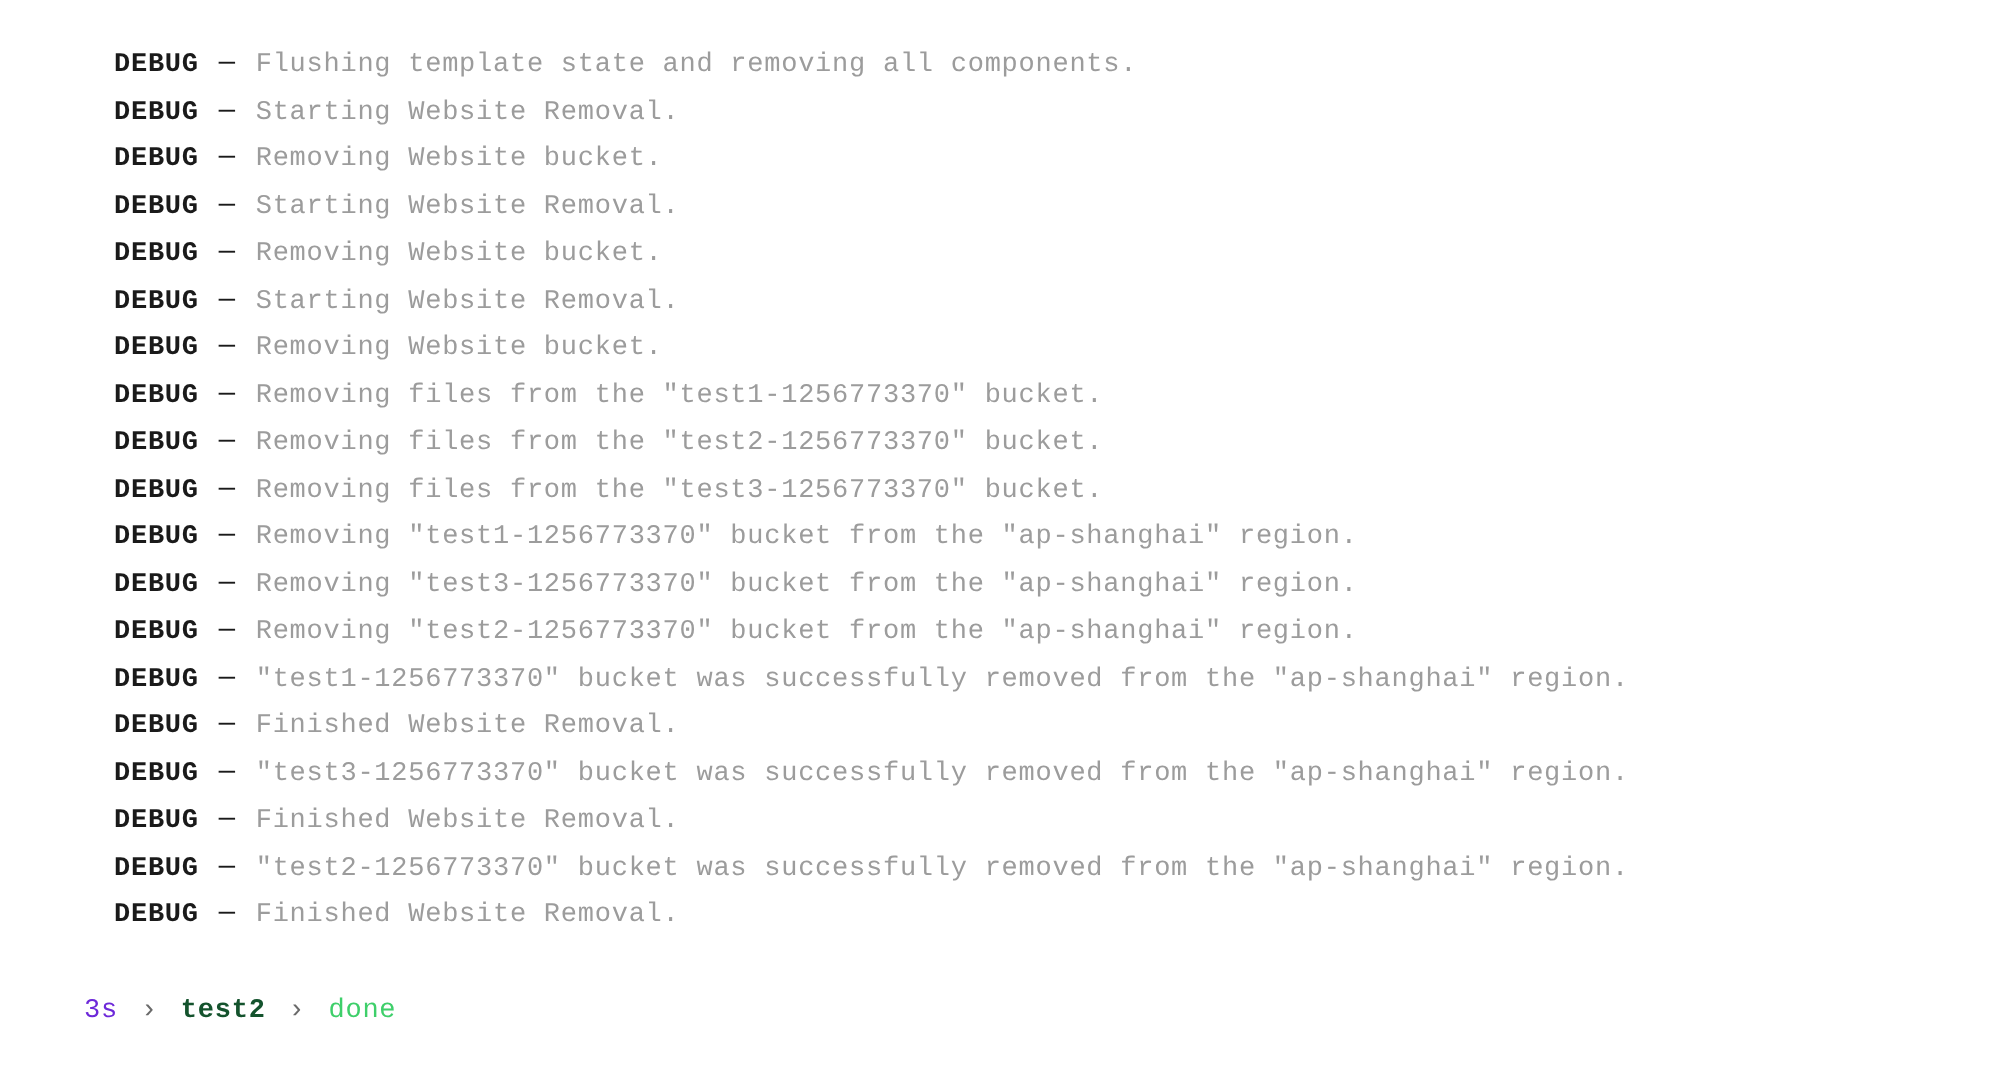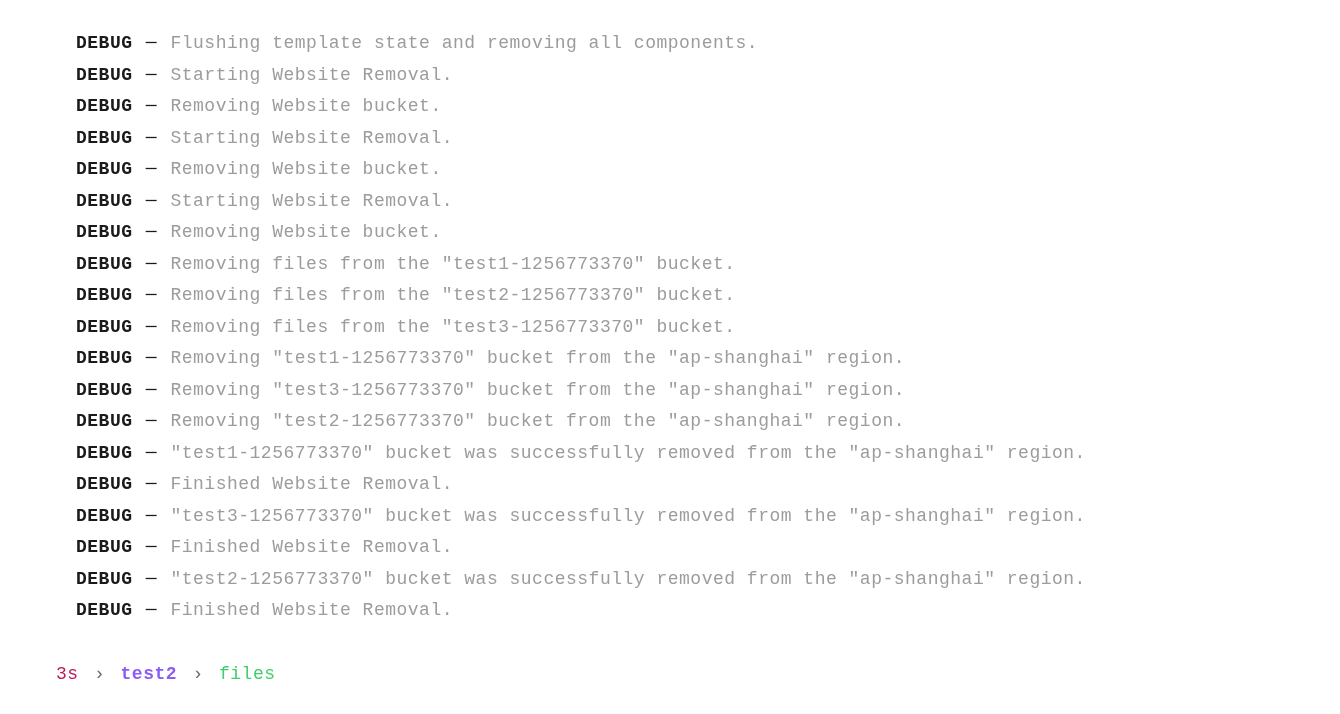--- a/index.html
+++ b/index.html
@@ -34,30 +34,30 @@
     }
     .msg {
       color: #9c9c9c;
       font-weight: 400;
     }
     .status-line {
       margin-top: 32px;
       font-weight: 400;
     }
     .status-time {
-      color: #be185d;
+      color: #6d28d9;
       font-weight: 500;
     }
     .status-arrow {
       color: #6a6a6a;
       margin: 0 4px;
       font-weight: 500;
     }
     .status-name {
-      color: #8b5cf6;
+      color: #14532d;
       font-weight: 700;
     }
     .status-done {
       color: #3ecf6a;
       font-weight: 500;
     }
   </style>
 </head>
 <body>
 
@@ -81,14 +81,14 @@
     <div class="log-line"><span class="level">DEBUG</span> <span class="sep">─</span> <span class="msg">Finished Website Removal.</span></div>
     <div class="log-line"><span class="level">DEBUG</span> <span class="sep">─</span> <span class="msg">"test2-1256773370" bucket was successfully removed from the "ap-shanghai" region.</span></div>
     <div class="log-line"><span class="level">DEBUG</span> <span class="sep">─</span> <span class="msg">Finished Website Removal.</span></div>
   </div>
 
 <div class="status-line">
   <span class="status-time">3s</span>
   <span class="status-arrow">›</span>
   <span class="status-name">test2</span>
   <span class="status-arrow">›</span>
-  <span class="status-done">files</span>
+  <span class="status-done">done</span>
 </div>
 
 </body></html>

